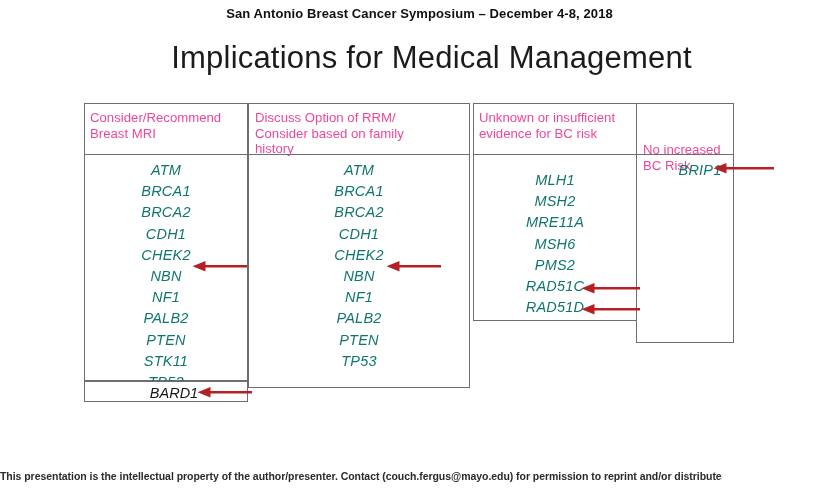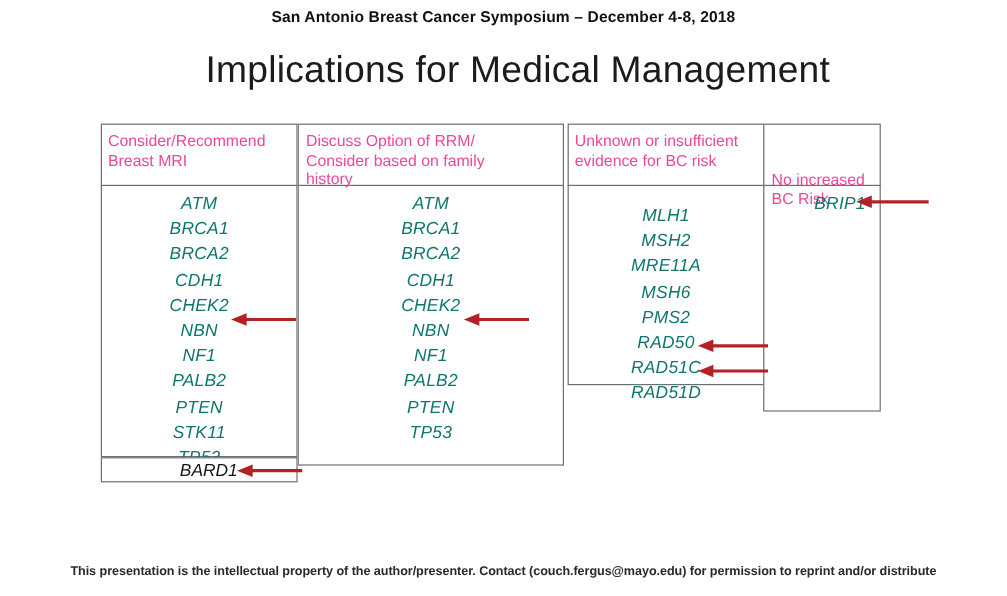--- a/index.html
+++ b/index.html
@@ -38,21 +38,21 @@
     font-weight: normal;
     color: #1b1b1b;
     letter-spacing: 0.2px;
     margin-left: 12px;
   }
   .slide-footer {
     position: absolute;
     top: 470px;
     left: 0;
     width: 839px;
-    text-align: center;
+    text-align: left;
     font-size: 10.5px;
     font-weight: bold;
     color: #2a2a2a;
     letter-spacing: -0.05px;
   }
 
   
   .box {
     position: absolute;
     box-sizing: border-box;
@@ -159,21 +159,20 @@
 <div class="box" style="left:473px; top:103px; width:164px; height:218px;"></div>
 <div class="head-rule" style="left:473px; top:154px; width:164px;"></div>
 <div class="col-head" style="left:474px; top:106px; width:162px; height:48px;">Unknown or insufficient
 evidence for BC risk</div>
 <div class="gene-list" style="left:473px; top:170px; width:164px;">
   <span class="gene">MLH1</span>
   <span class="gene">MSH2</span>
   <span class="gene">MRE11A</span>
   <span class="gene">MSH6</span>
   <span class="gene">PMS2</span>
-  <span class="gene">RAD50</span>
   <span class="gene">RAD51C</span>
   <span class="gene">RAD51D</span>
 </div>
 
 <div class="box" style="left:636px; top:103px; width:98px; height:240px;"></div>
 <div class="head-rule" style="left:636px; top:154px; width:98px;"></div>
 <div class="col-head" style="left:638px; top:106px; width:96px; height:48px;margin-top:32px;">No increased
 BC Risk</div>
 <div class="gene-list" style="left:629px; top:160px; width:98px;margin-left:22px;">
   <span class="gene">BRIP1</span>

